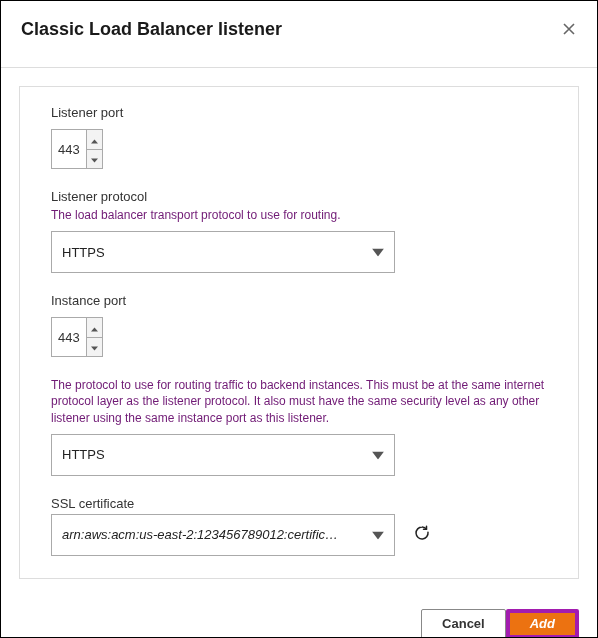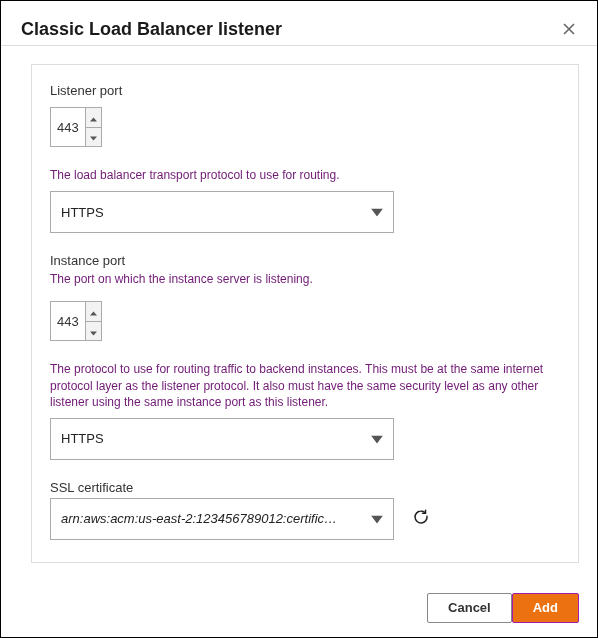--- a/index.html
+++ b/index.html
@@ -9,21 +9,21 @@
     height: 638px;
     border: 1px solid #000;
     background: #fff;
     display: flex;
     flex-direction: column;
   }
   .dialog-header {
     display: flex;
     align-items: center;
     justify-content: space-between;
-    padding: 15px 18px 3px 20px;
+    padding: 15px 18px 25px 20px;
     border-bottom: 1px solid #ddd;
   }
   .dialog-title {
     font-size: 18px;
     font-weight: 700;
     color: #1a1a1a;
   }
   .close-btn {
     background: none;
     border: none;
@@ -32,22 +32,21 @@
     cursor: pointer;
     padding: 4px;
     line-height: 1;
   }
   .dialog-body {
     flex: 1;
     padding: 18px;
   }
   .content-panel {
     border: 1px solid #ddd;
-    padding: 18px 18px 22px 18px;
-    margin-left: 12px;
+    padding: 18px 18px 22px 31px;
   }
   .field {
     margin-bottom: 20px;
   }
   .field:last-child { margin-bottom: 0; }
   .field-label {
     font-size: 13px;
     color: #333;
     margin-bottom: 3px;
     display: block;
@@ -142,22 +141,23 @@
     border-radius: 2px;
     cursor: pointer;
   }
   .btn-secondary {
     background: #fff;
     border: 1px solid #888;
     color: #333;
   }
   .btn-primary {
     background: #ec7211;
-    border: 1px solid #a21caf;
+    border: 4px solid #a21caf;
     color: #fff;
+    font-style: italic;
   }
 </style>
 </head>
 <body>
 
 <div class="dialog-header">
   <h1 class="dialog-title">Classic Load Balancer listener</h1>
   <button class="close-btn">
     <span>
       <svg viewBox="0 0 12 12" width="12" height="12">
@@ -183,32 +183,32 @@
           <button>
               <span><svg viewBox="0 0 10 6">
                   <path d="M0 0 L5 6 L10 0 Z"></path>
                 </svg></span>
             </button>
         </div>
       </div>
     </div>
 
     <div class="field">
+      <label class="field-label">Listener protocol</label>
       <div class="field-help">The load balancer transport protocol to use for routing.</div>
       <div class="select">
         <span>HTTPS</span>
         <span class="caret"><svg viewBox="0 0 12 8">
               <path d="M0 0 L6 8 L12 0 Z"></path>
             </svg></span>
       </div>
     </div>
 
     <div class="field">
       <label class="field-label">Instance port</label>
-      <div class="field-help">The port on which the instance server is listening.</div>
       <div class="num-input-wrap">
         <input class="num-input" type="text" value="443" style="">
         <div class="spinner">
           <button>
               <span><svg viewBox="0 0 10 6">
                   <path d="M0 6 L5 0 L10 6 Z"></path>
                 </svg></span>
             </button>
           <button>
               <span><svg viewBox="0 0 10 6">

